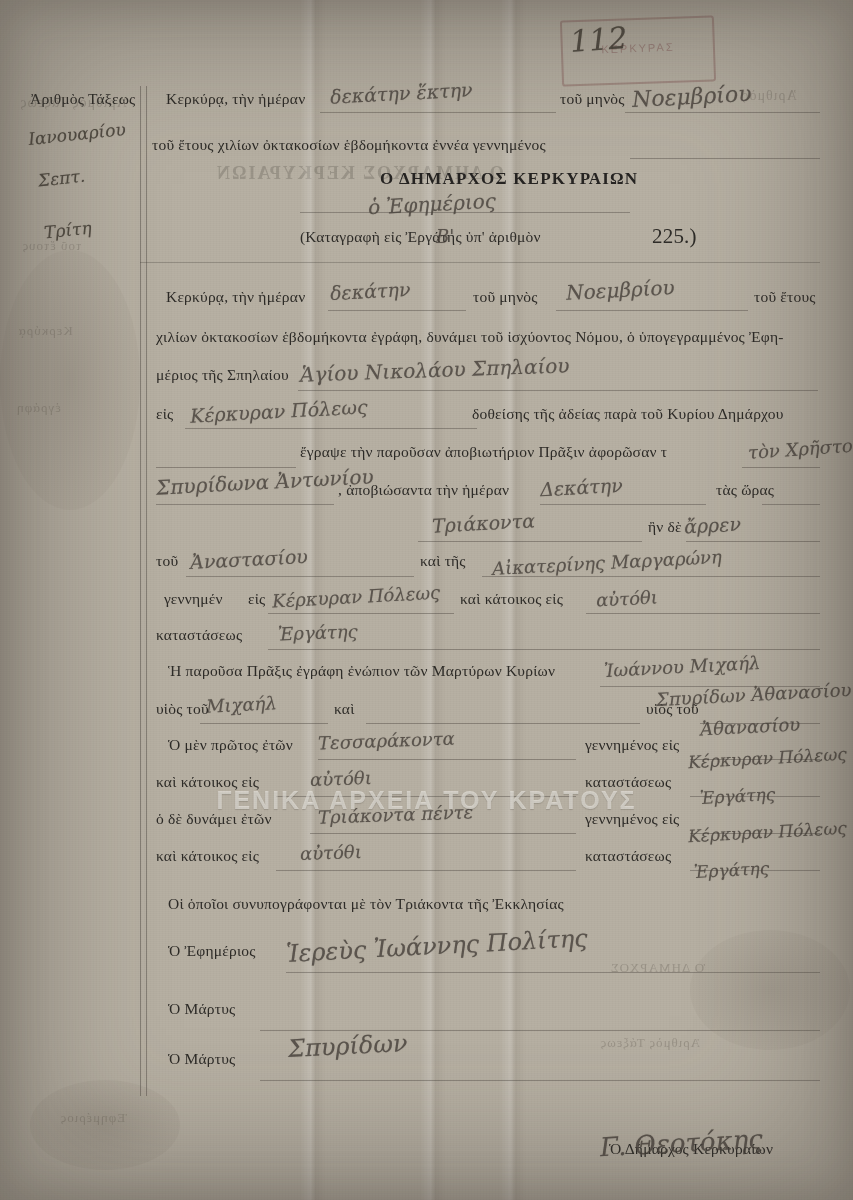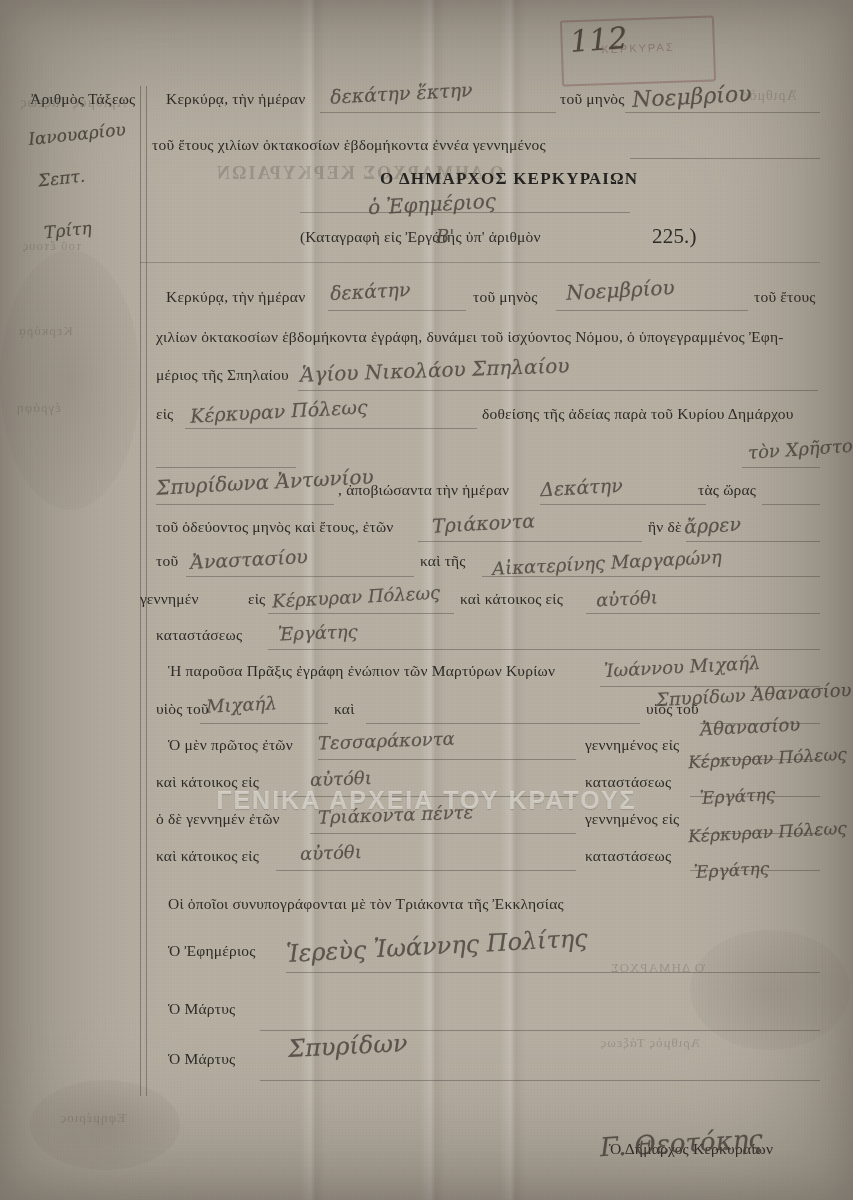--- a/index.html
+++ b/index.html
@@ -209,43 +209,43 @@
     <div class="line" style="left:754px; top:288px;">τοῦ ἔτους</div>
     <div class="rule" style="left:328px; top:310px; width:138px;"></div>
     <div class="rule" style="left:556px; top:310px; width:192px;"></div>
 
     <div class="line" style="left:156px; top:328px;">χιλίων ὀκτακοσίων ἑβδομήκοντα ἐγράφη, δυνάμει τοῦ ἰσχύοντος Νόμου, ὁ ὑπογεγραμμένος Ἐφη-</div>
 
     <div class="line" style="left:156px; top:366px;">μέριος τῆς Σπηλαίου</div>
     <div class="rule" style="left:298px; top:390px; width:520px;"></div>
 
     <div class="line" style="left:156px; top:405px;">εἰς</div>
-    <div class="line" style="left:482px; top:405px;">δοθείσης τῆς ἀδείας παρὰ τοῦ Κυρίου Δημάρχου</div>
+    <div class="line" style="left:472px; top:405px;">δοθείσης τῆς ἀδείας παρὰ τοῦ Κυρίου Δημάρχου</div>
     <div class="rule" style="left:185px; top:428px; width:292px;"></div>
 
+    <div class="line" style="left:300px; top:443px;">ἔγραψε τὴν παροῦσαν ἀποβιωτήριον Πρᾶξιν ἀφορῶσαν τ</div>
     <div class="rule" style="left:156px; top:467px; width:140px;"></div>
     <div class="rule" style="left:742px; top:467px; width:78px;"></div>
 
     <div class="line" style="left:338px; top:481px;">, ἀποβιώσαντα τὴν ἡμέραν</div>
-    <div class="line" style="left:698px; top:481px;">τὰς ὥρας</div>
+    <div class="line" style="left:716px; top:481px;">τὰς ὥρας</div>
     <div class="rule" style="left:156px; top:504px; width:178px;"></div>
     <div class="rule" style="left:540px; top:504px; width:166px;"></div>
     <div class="rule" style="left:762px; top:504px; width:58px;"></div>
 
-    <div class="line" style="left:156px; top:518px;">τοῦ ὁδεύοντος μηνὸς καὶ ἔτους, ἐτῶν</div>
     <div class="line" style="left:648px; top:518px;">ἢν δὲ</div>
     <div class="rule" style="left:418px; top:541px; width:224px;"></div>
     <div class="rule" style="left:686px; top:541px; width:134px;"></div>
 
     <div class="line" style="left:156px; top:552px;">τοῦ</div>
     <div class="line" style="left:420px; top:552px;">καὶ τῆς</div>
     <div class="rule" style="left:186px; top:576px; width:228px;"></div>
     <div class="rule" style="left:482px; top:576px; width:338px;"></div>
 
-    <div class="line" style="left:140px; top:590px;">γεννημέν</div>
+    <div class="line" style="left:164px; top:590px;">γεννημέν</div>
     <div class="line" style="left:248px; top:590px;">εἰς</div>
     <div class="line" style="left:460px; top:590px;">καὶ κάτοικος εἰς</div>
     <div class="rule" style="left:268px; top:613px; width:186px;"></div>
     <div class="rule" style="left:586px; top:613px; width:234px;"></div>
 
     <div class="line" style="left:156px; top:626px;">καταστάσεως</div>
     <div class="rule" style="left:268px; top:649px; width:552px;"></div>
 
     <div class="line" style="left:168px; top:662px;">Ἡ παροῦσα Πρᾶξις ἐγράφη ἐνώπιον τῶν Μαρτύρων Κυρίων</div>
     <div class="rule" style="left:600px; top:686px; width:220px;"></div>
@@ -260,21 +260,21 @@
     <div class="line" style="left:168px; top:736px;">Ὁ μὲν πρῶτος ἐτῶν</div>
     <div class="line" style="left:585px; top:736px;">γεννημένος εἰς</div>
     <div class="rule" style="left:318px; top:759px; width:258px;"></div>
     <div class="rule" style="left:690px; top:759px; width:130px;"></div>
 
     <div class="line" style="left:156px; top:773px;">καὶ κάτοικος εἰς</div>
     <div class="line" style="left:585px; top:773px;">καταστάσεως</div>
     <div class="rule" style="left:276px; top:796px; width:300px;"></div>
     <div class="rule" style="left:690px; top:796px; width:130px;"></div>
 
-    <div class="line" style="left:156px; top:810px;">ὁ δὲ γεννημέν ἐτῶν</div>
+    <div class="line" style="left:156px; top:810px;">ὁ δὲ δυνάμει ἐτῶν</div>
     <div class="line" style="left:585px; top:810px;">γεννημένος εἰς</div>
     <div class="rule" style="left:310px; top:833px; width:266px;"></div>
     <div class="rule" style="left:690px; top:833px; width:130px;"></div>
 
     <div class="line" style="left:156px; top:847px;">καὶ κάτοικος εἰς</div>
     <div class="line" style="left:585px; top:847px;">καταστάσεως</div>
     <div class="rule" style="left:276px; top:870px; width:300px;"></div>
     <div class="rule" style="left:690px; top:870px; width:130px;"></div>
 
     <div class="line" style="left:168px; top:895px;">Οἱ ὁποῖοι συνυπογράφονται μὲ τὸν Τριάκοντα τῆς Ἐκκλησίας</div>

